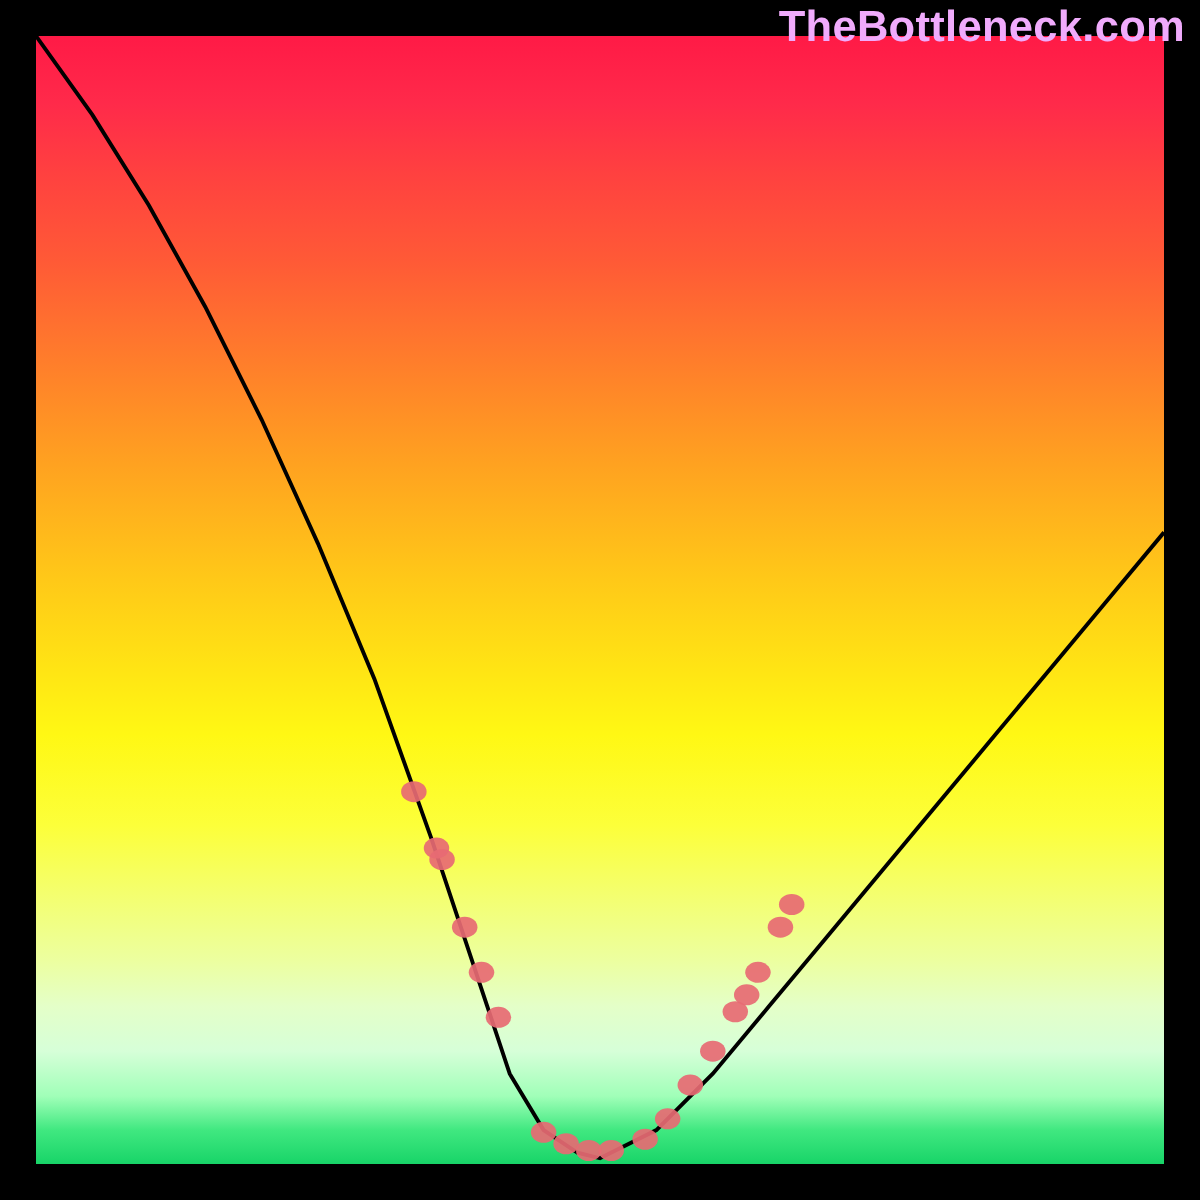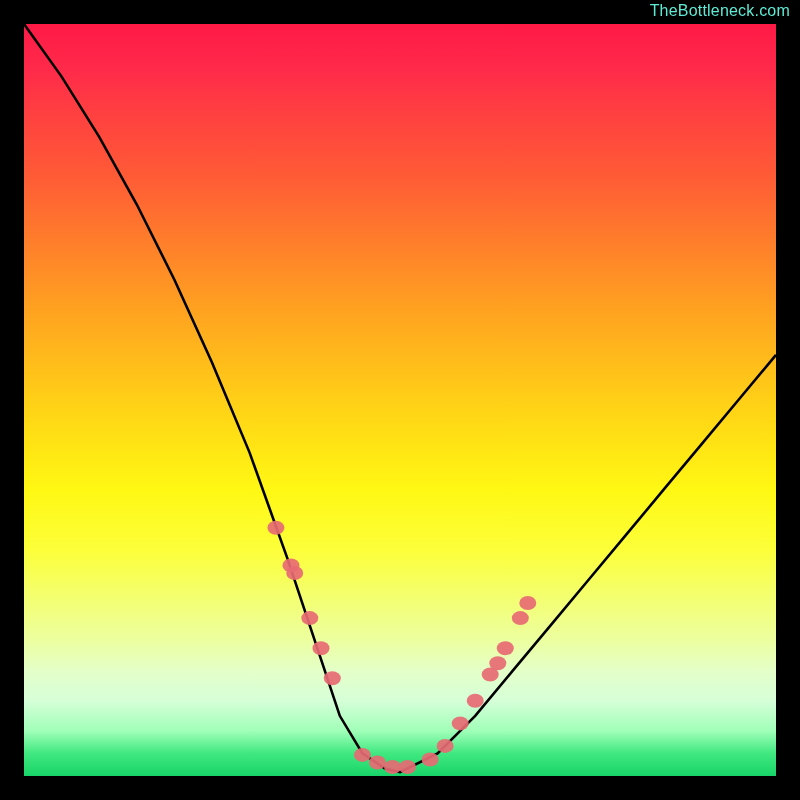--- a/index.html
+++ b/index.html
@@ -1,21 +1,21 @@
 <!DOCTYPE html>
 <html><head>
 <meta charset="utf-8">
 <style>
 html,body{margin:0;padding:0;width:800px;height:800px;background:#000;overflow:hidden;font-family:Arial,Helvetica,sans-serif}
 .frame{position:absolute;left:24px;top:24px;width:752px;height:752px;background:linear-gradient(to bottom,
  #ff1a46 0%, #ff2a4a 6%, #ff4040 12%, #ff5a36 20%, #ff7a2c 28%,
  #ffa220 38%, #ffc818 48%, #ffe414 56%, #fff814 62%, #fcff3a 70%,
  #f4ff6e 76%, #ecffa0 82%, #e4ffc8 86%, #d6ffd8 90%, #a0ffb8 94%,
  #40e880 97%, #18d468 100%)}
-.wm{position:absolute;right:10px;top:2px;color:#5eead4;font-size:16px;font-weight:400;letter-spacing:.2px}
+.wm{position:absolute;right:10px;top:2px;color:#f0abfc;font-size:29px;font-weight:700;letter-spacing:.2px}
 svg{position:absolute;left:0;top:0}
 </style>
 </head>
 <body>
 
 <div class="frame">
   <svg id="plot" width="752" height="752" viewBox="0 0 752 752">
       <path d="M0.0 0.0 L37.6 52.6 L75.2 112.8 L112.8 180.5 L150.4 255.7 L188.0 338.4 L225.6 428.6 L263.2 533.9 L300.8 646.7 L315.8 691.8 L338.4 729.4 L361.0 744.5 L376.0 748.2 L413.6 729.4 L451.2 691.8 L488.8 646.7 L526.4 601.6 L564.0 556.5 L601.6 511.4 L639.2 466.2 L676.8 421.1 L714.4 376.0 L752.0 330.9" fill="none" stroke="#000000" stroke-width="2.6"></path>
       <ellipse cx="251.9" cy="503.8" rx="8.5" ry="7" fill="#e76a73" fill-opacity="0.92"></ellipse>
       <ellipse cx="267.0" cy="541.4" rx="8.5" ry="7" fill="#e76a73" fill-opacity="0.92"></ellipse>

